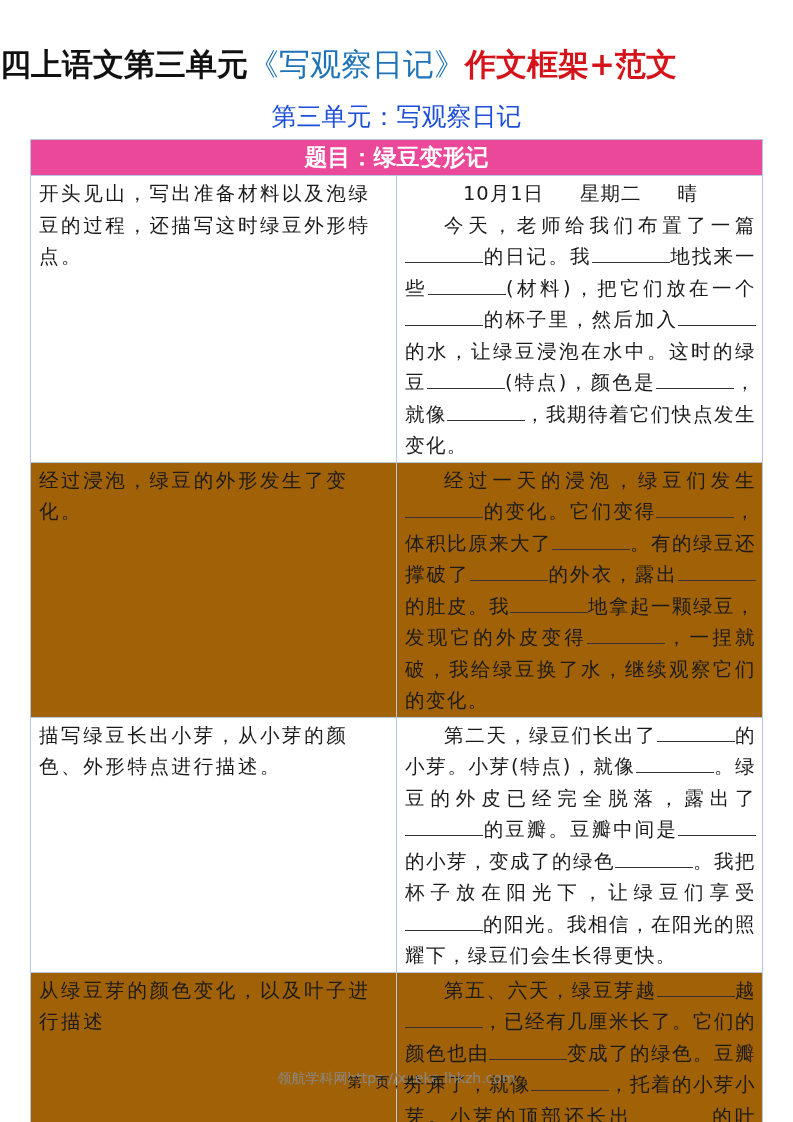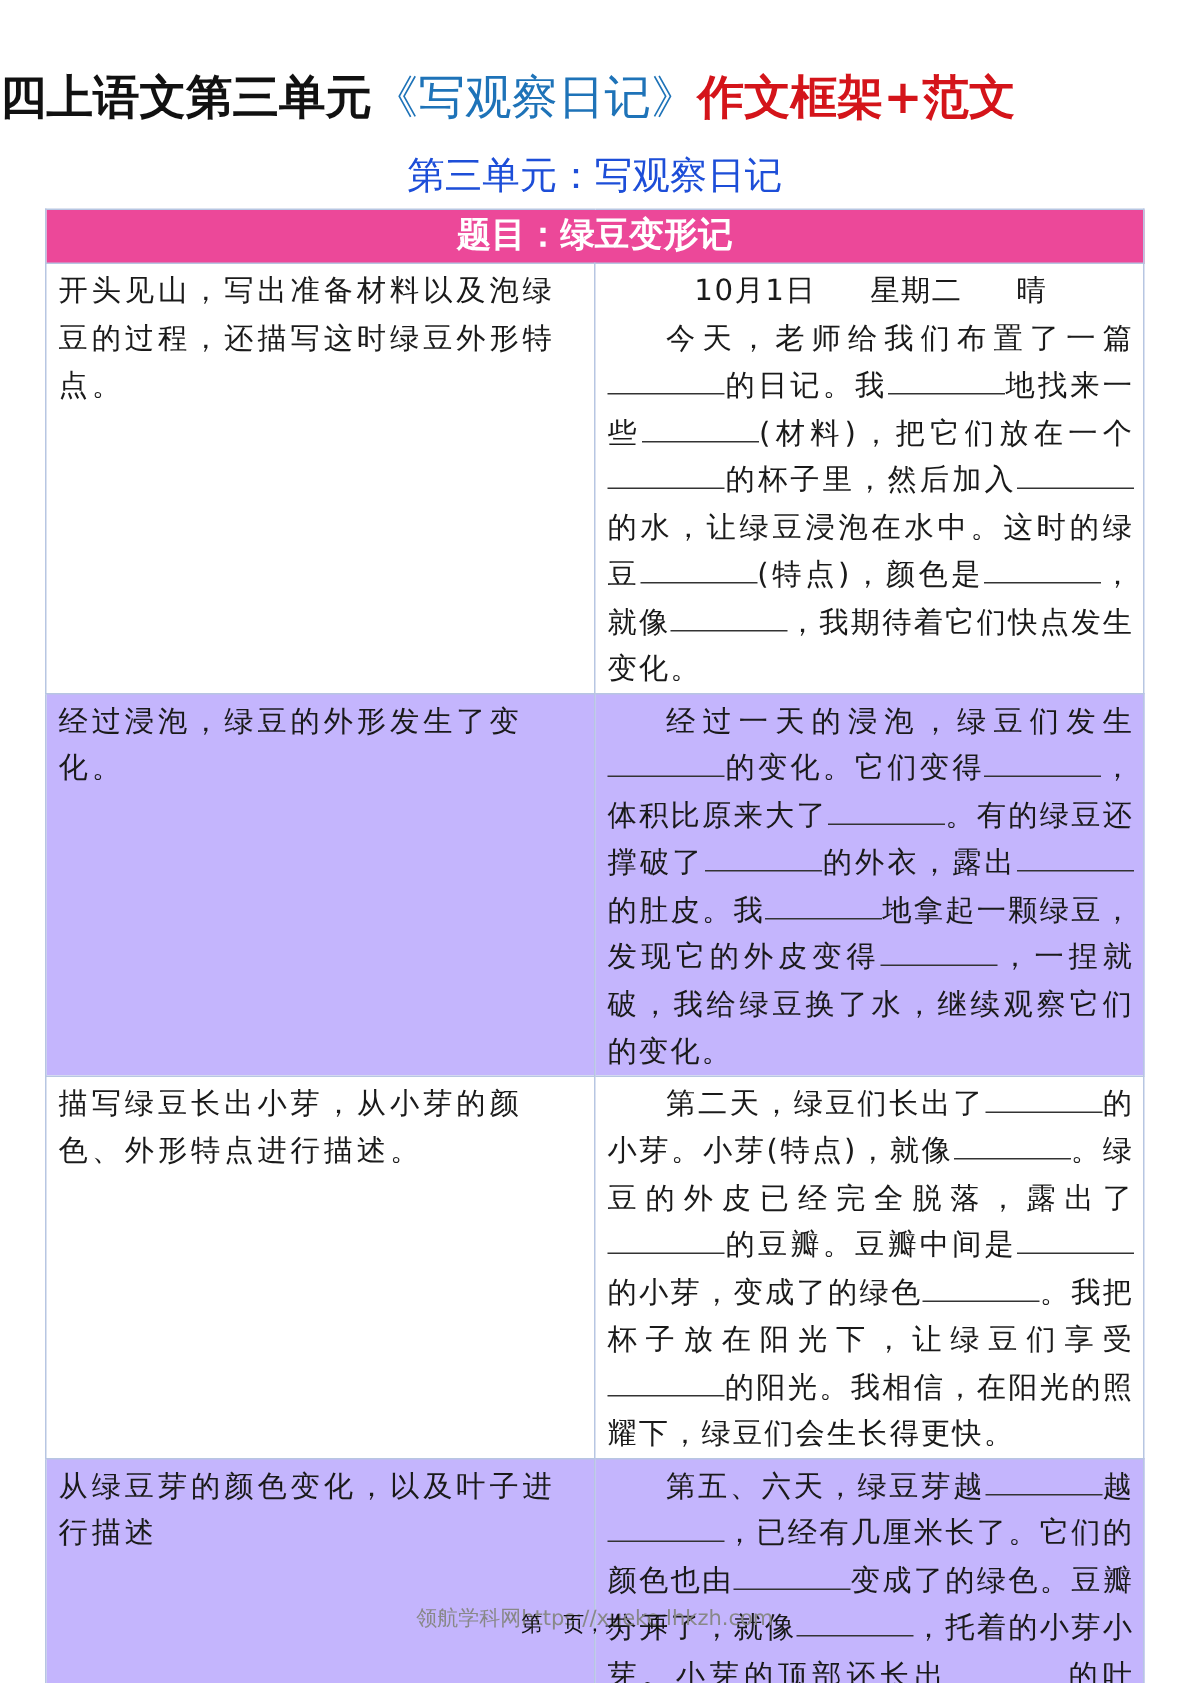--- a/index.html
+++ b/index.html
@@ -16,21 +16,21 @@
   table.frame { position:absolute; left:30px; top:139px; width:733px; border-collapse:collapse;
                 table-layout:fixed; }
   table.frame td, table.frame th { border:1.5px solid #b7c6e2; vertical-align:top; }
   .head-cell { background:#ec4899; color:#ffffff; font-size:23px; font-weight:bold;
                text-align:center; height:35px; line-height:35px; padding:0; }
   .left { width:190px; padding:2px 6px 0 8px; font-size:19.5px; line-height:31.5px;
           letter-spacing:2.6px; }
   .right { padding:2px 6px 0 8px; font-size:19.5px; line-height:31.5px; letter-spacing:1.4px;
            text-align:justify; }
   tr.even td { background:#ffffff; }
-  tr.odd td { background:#c4b5fd; }
+  tr.odd td { background:#a16207; }
   .date-line { text-align:center; letter-spacing:1px; }
   .date-line span { margin:0 18px; }
   .indent { text-indent:2em; }
   .blank { display:inline-block; width:78px; border-bottom:1.2px solid #333; height:20px;
            vertical-align:baseline; }
   .footer { position:absolute; top:1070px; left:0; width:793px; text-align:center;
             font-size:14px; color:#888888; }
   .footer .pager { position:absolute; left:0; top:4px; width:793px; text-align:center;
                    color:#111; font-size:14px; }
 </style>

